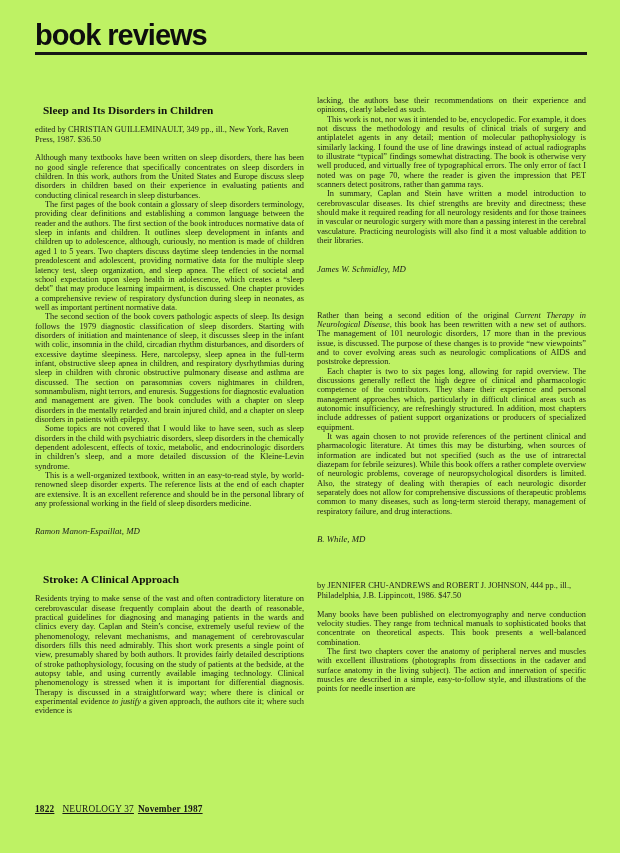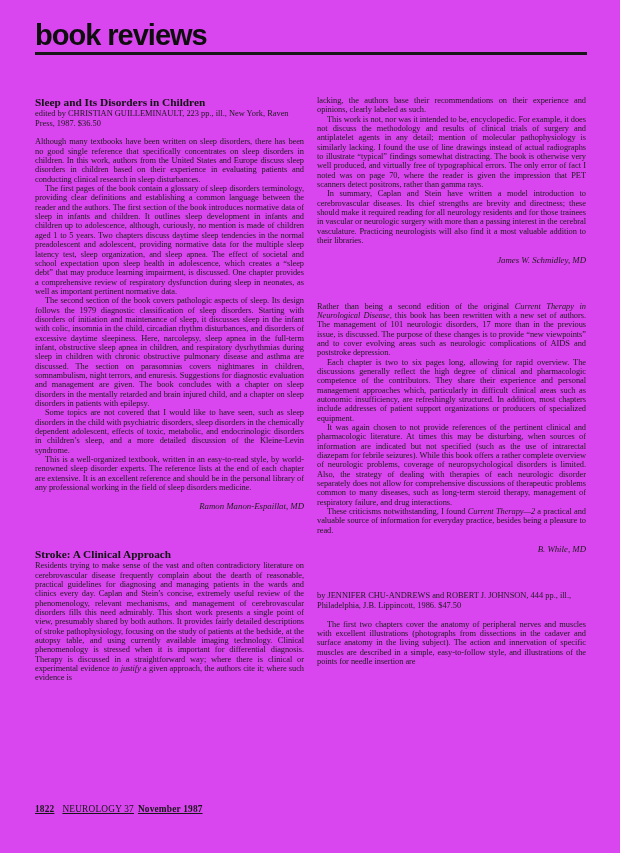--- a/index.html
+++ b/index.html
@@ -4,21 +4,21 @@
 <style>
   html, body { margin: 0; padding: 0; }
   body {
     width: 620px; height: 853px;
     background: #f4f3ef;
     font-family: "Liberation Serif", serif;
   }
   .page {
     position: relative;
     width: 620px; height: 853px;
-    background: #d946ef;
+    background: #bef264;
     overflow: hidden;
     color: #1c1c1c;
   }
   .masthead {
     position: absolute;
     left: 35px; top: 20px; right: 33px;
   }
   .masthead h1 {
     margin: 0;
     font-family: "Liberation Sans", sans-serif;
@@ -40,44 +40,44 @@
     display: flex;
     gap: 13px;
   }
   .col {
     flex: 1 1 0;
     height: 708px;
     overflow: hidden;
   }
   .block + .block { margin-top: 37px; }
   .title {
-    margin: 0;
+    margin: 8px;
     font-size: 11.3px;
     line-height: 12.8px;
     font-weight: bold;
     color: #111;
   }
   .byline {
     margin: 0 0 9px 0;
     font-size: 8.4px;
     line-height: 9.8px;
   }
   .para {
     margin: 0;
     font-size: 8.4px;
     line-height: 9.35px;
     text-align: justify;
     letter-spacing: -0.05px;
   }
   .para.indent { text-indent: 10px; }
   .signature {
-    margin: 9px 0 0 0;
+    margin: 18px 0 0 0;
     font-size: 8.8px;
     font-style: italic;
-    text-align: right;
+    text-align: left;
   }
   .footer {
     position: absolute;
     left: 35px; top: 804px;
     font-size: 9.3px;
     letter-spacing: 0.2px;
     color: #161616;
     text-decoration: underline;
   }
   .footer .pg { font-weight: bold; margin-right: 8px; }
@@ -91,21 +91,21 @@
 
   <div class="masthead">
     <h1>book reviews</h1>
     <div class="rule"></div>
   </div>
 
   <div class="columns">
     <div class="col" id="col-left">
         <div class="block">
           <h2 class="title">Sleep and Its Disorders in Children</h2>
-          <p class="byline">edited by CHRISTIAN GUILLEMINAULT, 223 pp., ill., New York, Raven Press, 1987. $36.50</p>
+          <p class="byline">edited by CHRISTIAN GUILLEMINAULT, 349 pp., ill., New York, Raven Press, 1987. $36.50</p>
           <p class="para">Although many textbooks have been written on sleep disorders, there has been no good single reference that specifically concentrates on sleep disorders in children. In this work, authors from the United States and Europe discuss sleep disorders in children based on their experience in evaluating patients and conducting clinical research in sleep disturbances.</p>
           <p class="para indent">The first pages of the book contain a glossary of sleep disorders terminology, providing clear definitions and establishing a common language between the reader and the authors. The first section of the book introduces normative data of sleep in infants and children. It outlines sleep development in infants and children up to adolescence, although, curiously, no mention is made of children aged 1 to 5 years. Two chapters discuss daytime sleep tendencies in the normal preadolescent and adolescent, providing normative data for the multiple sleep latency test, sleep organization, and sleep apnea. The effect of societal and school expectation upon sleep health in adolescence, which creates a “sleep debt” that may produce learning impairment, is discussed. One chapter provides a comprehensive review of respiratory dysfunction during sleep in neonates, as well as important pertinent normative data.</p>
           <p class="para indent">The second section of the book covers pathologic aspects of sleep. Its design follows the 1979 diagnostic classification of sleep disorders. Starting with disorders of initiation and maintenance of sleep, it discusses sleep in the infant with colic, insomnia in the child, circadian rhythm disturbances, and disorders of excessive daytime sleepiness. Here, narcolepsy, sleep apnea in the full-term infant, obstructive sleep apnea in children, and respiratory dysrhythmias during sleep in children with chronic obstructive pulmonary disease and asthma are discussed. The section on parasomnias covers nightmares in children, somnambulism, night terrors, and enuresis. Suggestions for diagnostic evaluation and management are given. The book concludes with a chapter on sleep disorders in the mentally retarded and brain injured child, and a chapter on sleep disorders in patients with epilepsy.</p>
           <p class="para indent">Some topics are not covered that I would like to have seen, such as sleep disorders in the child with psychiatric disorders, sleep disorders in the chemically dependent adolescent, effects of toxic, metabolic, and endocrinologic disorders in children’s sleep, and a more detailed discussion of the Kleine-Levin syndrome.</p>
           <p class="para indent">This is a well-organized textbook, written in an easy-to-read style, by world-renowned sleep disorder experts. The reference lists at the end of each chapter are extensive. It is an excellent reference and should be in the personal library of any professional working in the field of sleep disorders medicine.</p>
           <p class="signature">Ramon Manon-Espaillat, MD</p>
         </div>
         <div class="block">
           <h2 class="title">Stroke: A Clinical Approach</h2>
           <p class="para">Residents trying to make sense of the vast and often contradictory literature on cerebrovascular disease frequently complain about the dearth of reasonable, practical guidelines for diagnosing and managing patients in the wards and clinics every day. Caplan and Stein’s concise, extremely useful review of the phenomenology, relevant mechanisms, and management of cerebrovascular disorders fills this need admirably. This short work presents a single point of view, presumably shared by both authors. It provides fairly detailed descriptions of stroke pathophysiology, focusing on the study of patients at the bedside, at the autopsy table, and using currently available imaging technology. Clinical phenomenology is stressed when it is important for differential diagnosis. Therapy is discussed in a straightforward way; where there is clinical or experimental evidence <i>to justify</i> a given approach, the authors cite it; where such evidence is</p>
@@ -115,25 +115,25 @@
         <div class="block">
           <p class="para">lacking, the authors base their recommendations on their experience and opinions, clearly labeled as such.</p>
           <p class="para indent">This work is not, nor was it intended to be, encyclopedic. For example, it does not discuss the methodology and results of clinical trials of surgery and antiplatelet agents in any detail; mention of molecular pathophysiology is similarly lacking. I found the use of line drawings instead of actual radiographs to illustrate “typical” findings somewhat distracting. The book is otherwise very well produced, and virtually free of typographical errors. The only error of fact I noted was on page 70, where the reader is given the impression that PET scanners detect positrons, rather than gamma rays.</p>
           <p class="para indent">In summary, Caplan and Stein have written a model introduction to cerebrovascular diseases. Its chief strengths are brevity and directness; these should make it required reading for all neurology residents and for those trainees in vascular or neurologic surgery with more than a passing interest in the cerebral vasculature. Practicing neurologists will also find it a most valuable addition to their libraries.</p>
           <p class="signature">James W. Schmidley, MD</p>
         </div>
         <div class="block">
           <p class="para">Rather than being a second edition of the original <i>Current Therapy in Neurological Disease</i>, this book has been rewritten with a new set of authors. The management of 101 neurologic disorders, 17 more than in the previous issue, is discussed. The purpose of these changes is to provide “new viewpoints” and to cover evolving areas such as neurologic complications of AIDS and poststroke depression.</p>
           <p class="para indent">Each chapter is two to six pages long, allowing for rapid overview. The discussions generally reflect the high degree of clinical and pharmacologic competence of the contributors. They share their experience and personal management approaches which, particularly in difficult clinical areas such as autonomic insufficiency, are refreshingly structured. In addition, most chapters include addresses of patient support organizations or producers of specialized equipment.</p>
           <p class="para indent">It was again chosen to not provide references of the pertinent clinical and pharmacologic literature. At times this may be disturbing, when sources of information are indicated but not specified (such as the use of intrarectal diazepam for febrile seizures). While this book offers a rather complete overview of neurologic problems, coverage of neuropsychological disorders is limited. Also, the strategy of dealing with therapies of each neurologic disorder separately does not allow for comprehensive discussions of therapeutic problems common to many diseases, such as long-term steroid therapy, management of respiratory failure, and drug interactions.</p>
-          <p class="para indent">These criticisms notwithstanding, I found <i>Current Therapy—2</i> a practical and valuable source of information for everyday practice, besides being a pleasure to read.</p>
           <p class="signature">B. While, MD</p>
         </div>
         <div class="block">
           <p class="byline">by JENNIFER CHU-ANDREWS and ROBERT J. JOHNSON, 444 pp., ill., Philadelphia, J.B. Lippincott, 1986. $47.50</p>
+          <p class="para">Many books have been published on electromyography and nerve conduction velocity studies. They range from technical manuals to sophisticated books that concentrate on theoretical aspects. This book presents a well-balanced combination.</p>
           <p class="para indent">The first two chapters cover the anatomy of peripheral nerves and muscles with excellent illustrations (photographs from dissections in the cadaver and surface anatomy in the living subject). The action and innervation of specific muscles are described in a simple, easy-to-follow style, and illustrations of the points for needle insertion are</p>
         </div>
       </div>
   </div>
 
   <div class="footer">
     <span class="pg">1822</span><span class="journal">NEUROLOGY 37</span><span class="issue">November 1987</span>
   </div>
 
 </div>

